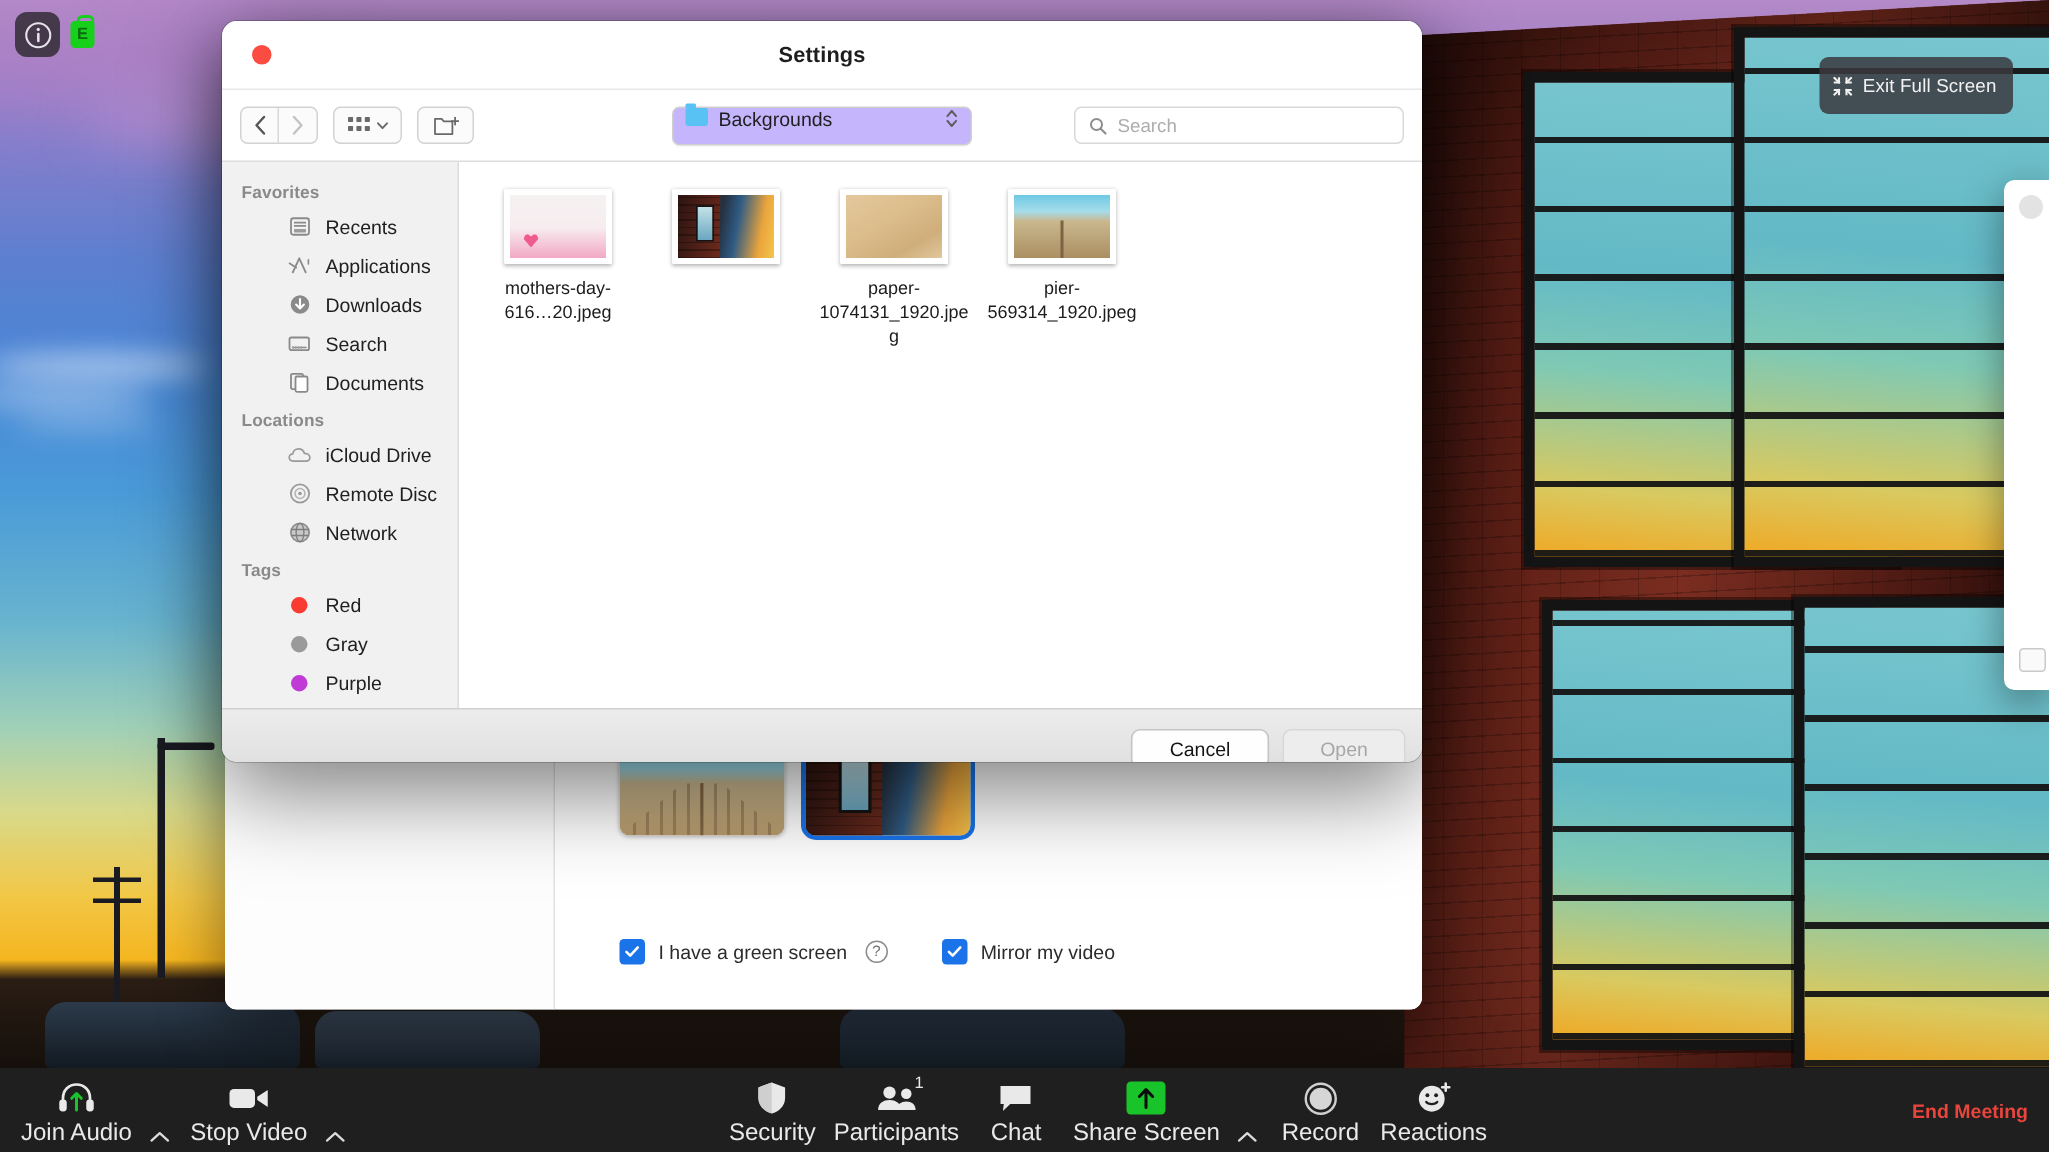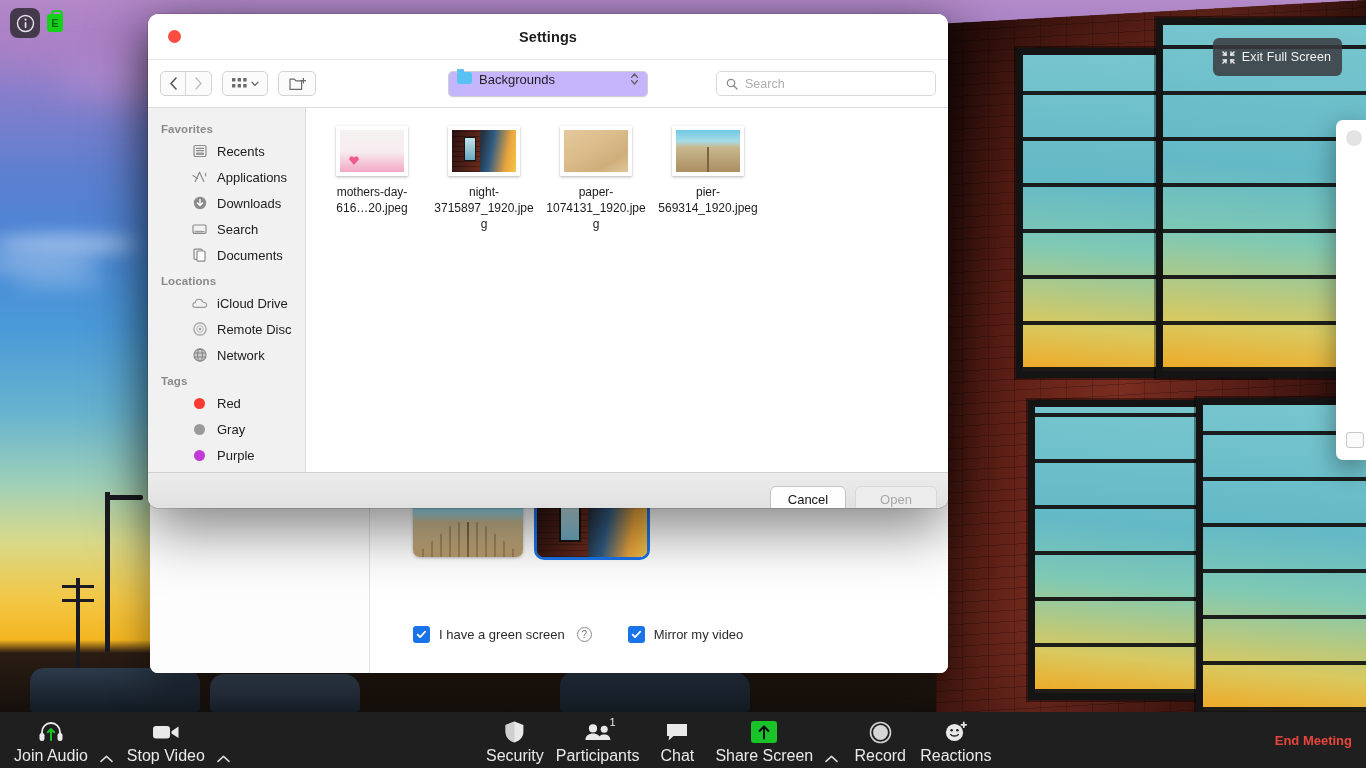--- a/index.html
+++ b/index.html
@@ -329,21 +329,21 @@
     height:52px; position:relative;
     background:linear-gradient(180deg,#ececec 0%,#e3e3e3 55%,#dadada 100%);
     border-top:1px solid #cfcfcf;
   }
   .dlg-btn {
     position:absolute; top:13px; height:26px; border-radius:6px;
     display:flex; align-items:center; justify-content:center;
     font-size:13px; border:1px solid #c4c4c4;
   }
   #btn-cancel {
-    right:102px; width:76px; background:#fefefe; color:#141414;
+    right:102px; width:92px; background:#fefefe; color:#141414;
     box-shadow:0 1px 1px rgba(0,0,0,.07);
   }
   #btn-open {
     right:11px; width:82px; background:#ededed; color:#a7a7a7;
     border-color:#d7d7d7;
   }
 </style>
 </head>
 <body>
 
@@ -619,21 +619,20 @@
         <div class="file-cell">
           <div class="file-thumb-wrap">
             <div class="file-thumb th-mothers"></div>
           </div>
           <div class="file-name">mothers-day-616…20.jpeg</div>
         </div>
         <div class="file-cell">
           <div class="file-thumb-wrap">
             <div class="file-thumb th-night"></div>
           </div>
-          <div class="file-name">night-3715897_1920.jpeg</div>
         </div>
         <div class="file-cell">
           <div class="file-thumb-wrap">
             <div class="file-thumb th-paper"></div>
           </div>
           <div class="file-name">paper-1074131_1920.jpeg</div>
         </div>
         <div class="file-cell">
           <div class="file-thumb-wrap">
             <div class="file-thumb th-pier"></div>

